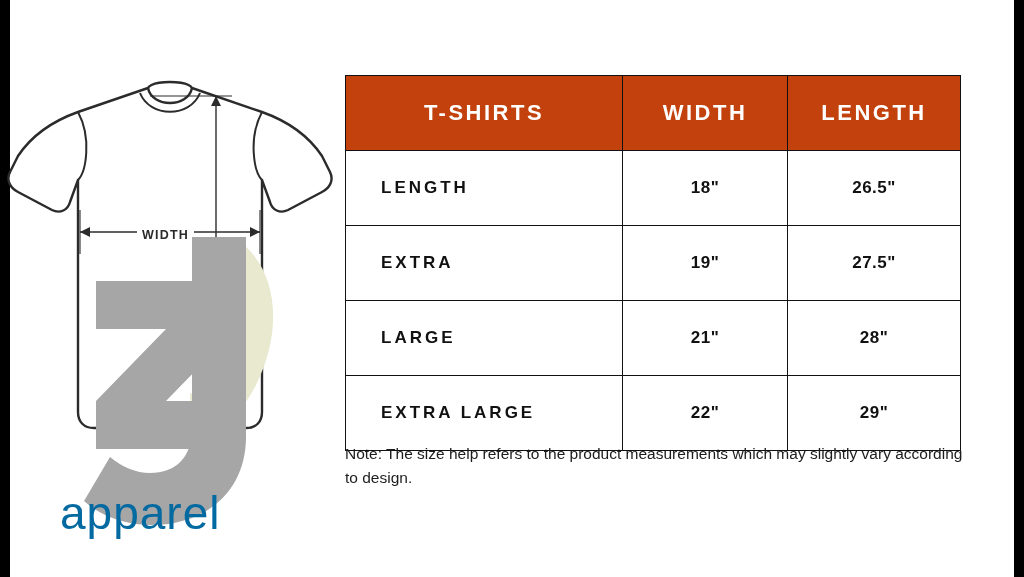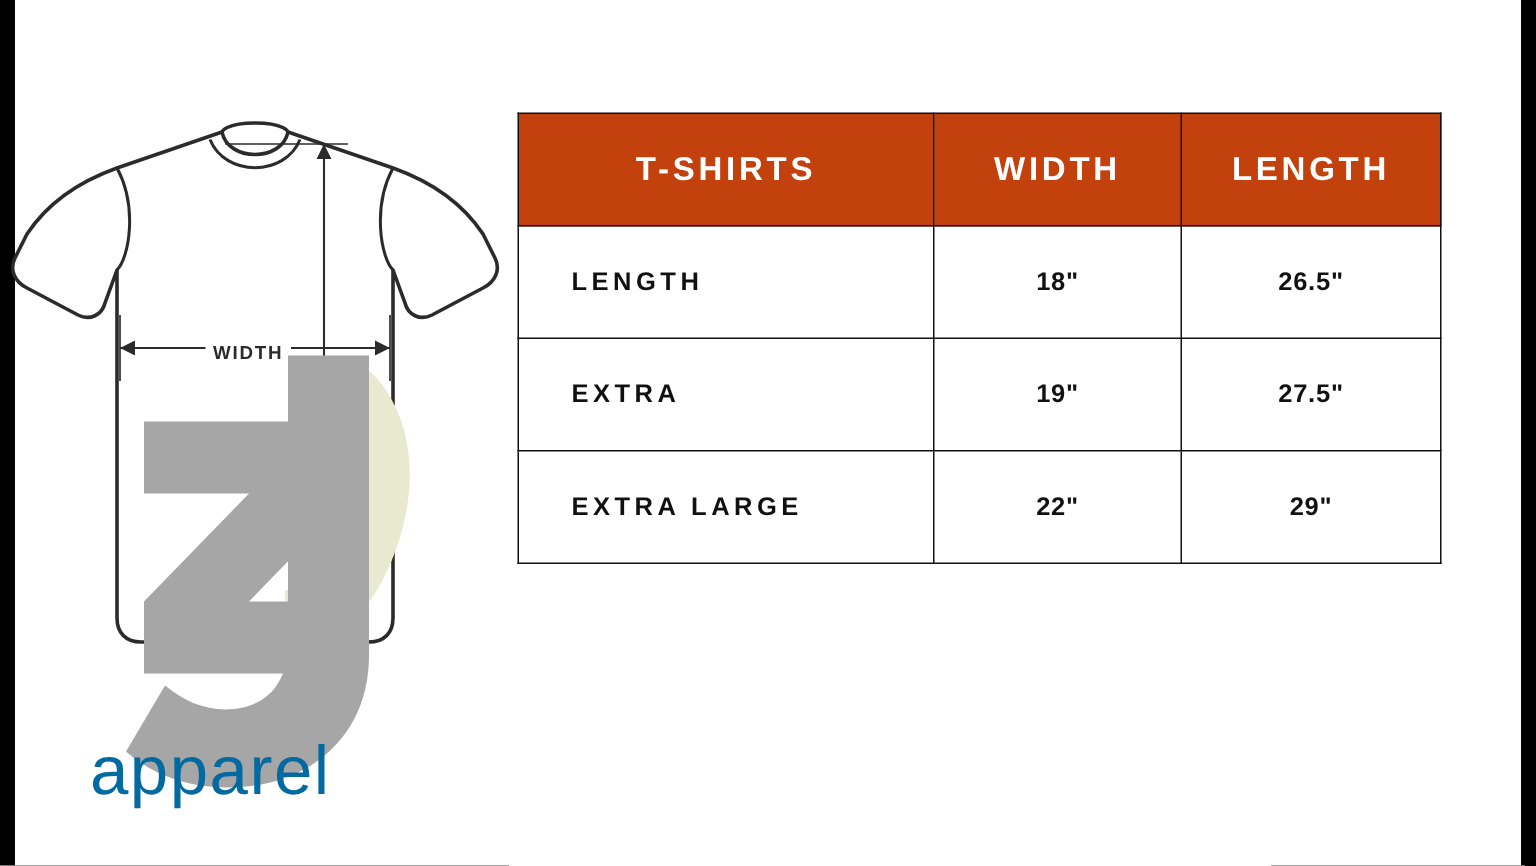--- a/index.html
+++ b/index.html
@@ -221,21 +221,27 @@
         <td class="sizename">LENGTH</td>
         <td class="measure">18"</td>
         <td class="measure">26.5"</td>
       </tr>
       <tr>
         <td class="sizename">EXTRA</td>
         <td class="measure">19"</td>
         <td class="measure">27.5"</td>
       </tr>
       <tr>
+        <td class="sizename">LARGE</td>
+        <td class="measure">21"</td>
+        <td class="measure">28"</td>
+      </tr>
+      <tr>
         <td class="sizename">EXTRA LARGE</td>
         <td class="measure">22"</td>
         <td class="measure">29"</td>
       </tr>
     </tbody>
   </table>
 
+  <div id="note">Note: The size help refers to the product measurements which may slightly vary according to design.</div>
 
 </div>
 
 </body></html>

